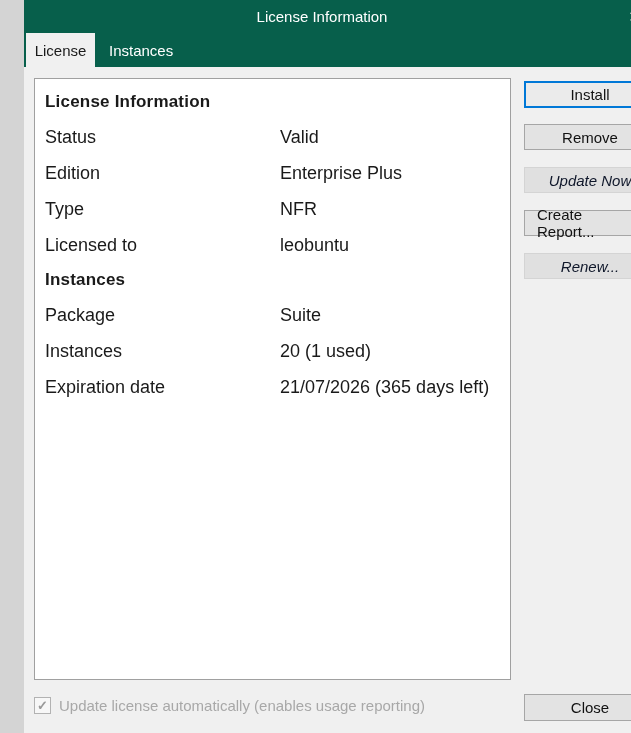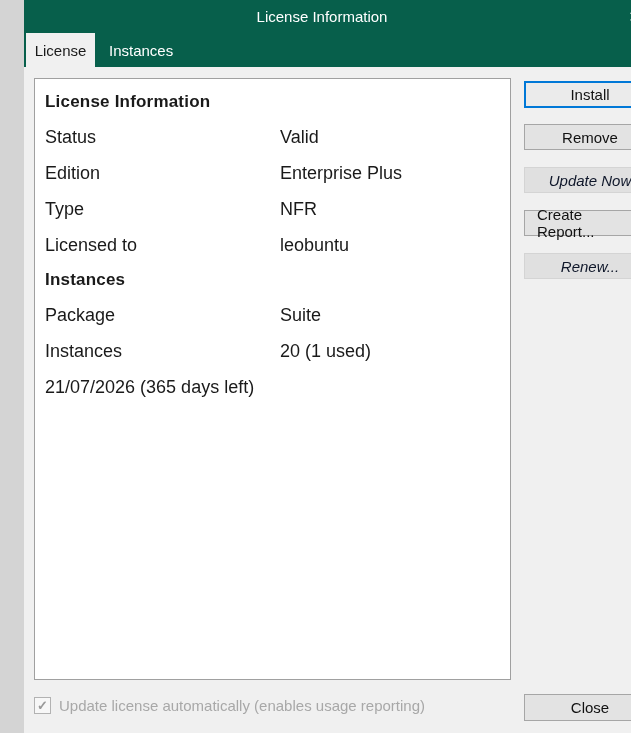--- a/index.html
+++ b/index.html
@@ -124,20 +124,21 @@
 
     <div class="info-row">
       <span class="label">Package</span>
       <span class="value">Suite</span>
     </div>
     <div class="info-row">
       <span class="label">Instances</span>
       <span class="value">20 (1 used)</span>
     </div>
     <div class="info-row">
+      <span class="label">Expiration date</span>
       <span class="value">21/07/2026 (365 days left)</span>
     </div>
   </div>
 
   <div class="btn default btn-install">Install</div>
   <div class="btn btn-remove">Remove</div>
   <div class="btn disabled btn-update" aria-disabled="true">Update Now</div>
   <div class="btn btn-report">Create Report...</div>
   <div class="btn disabled btn-renew" aria-disabled="true">Renew...</div>
 

